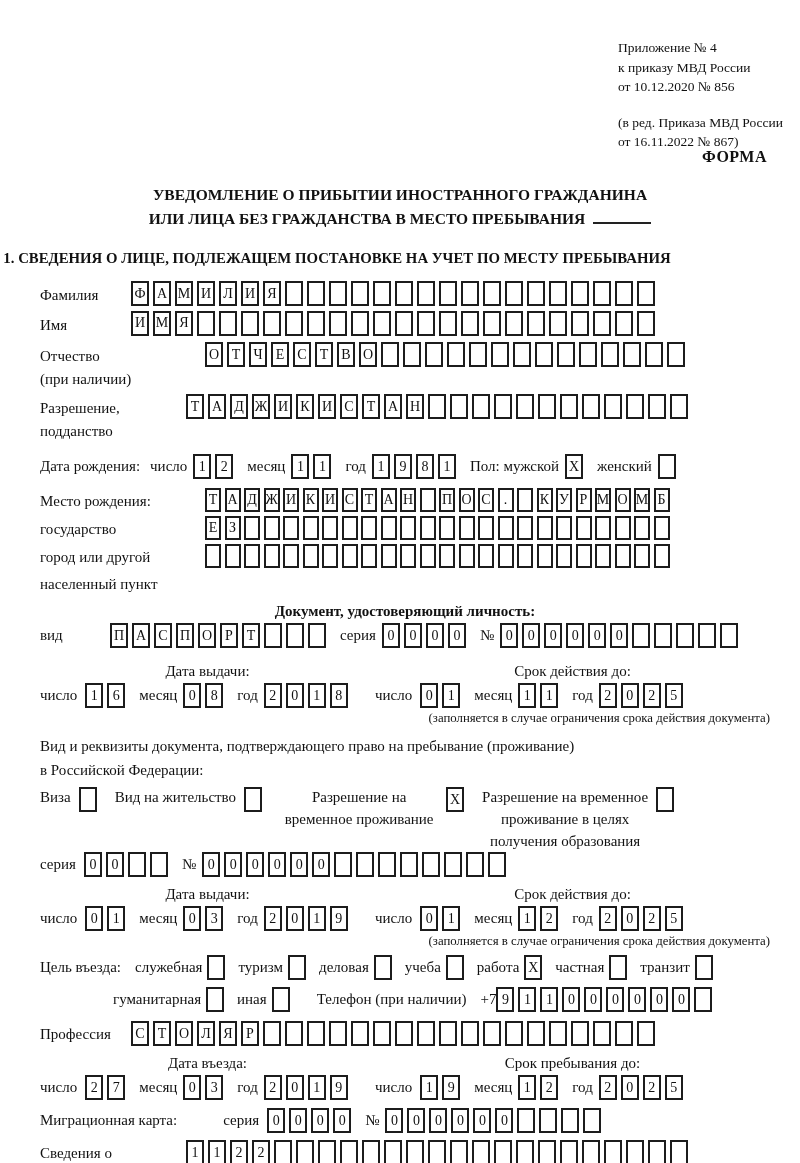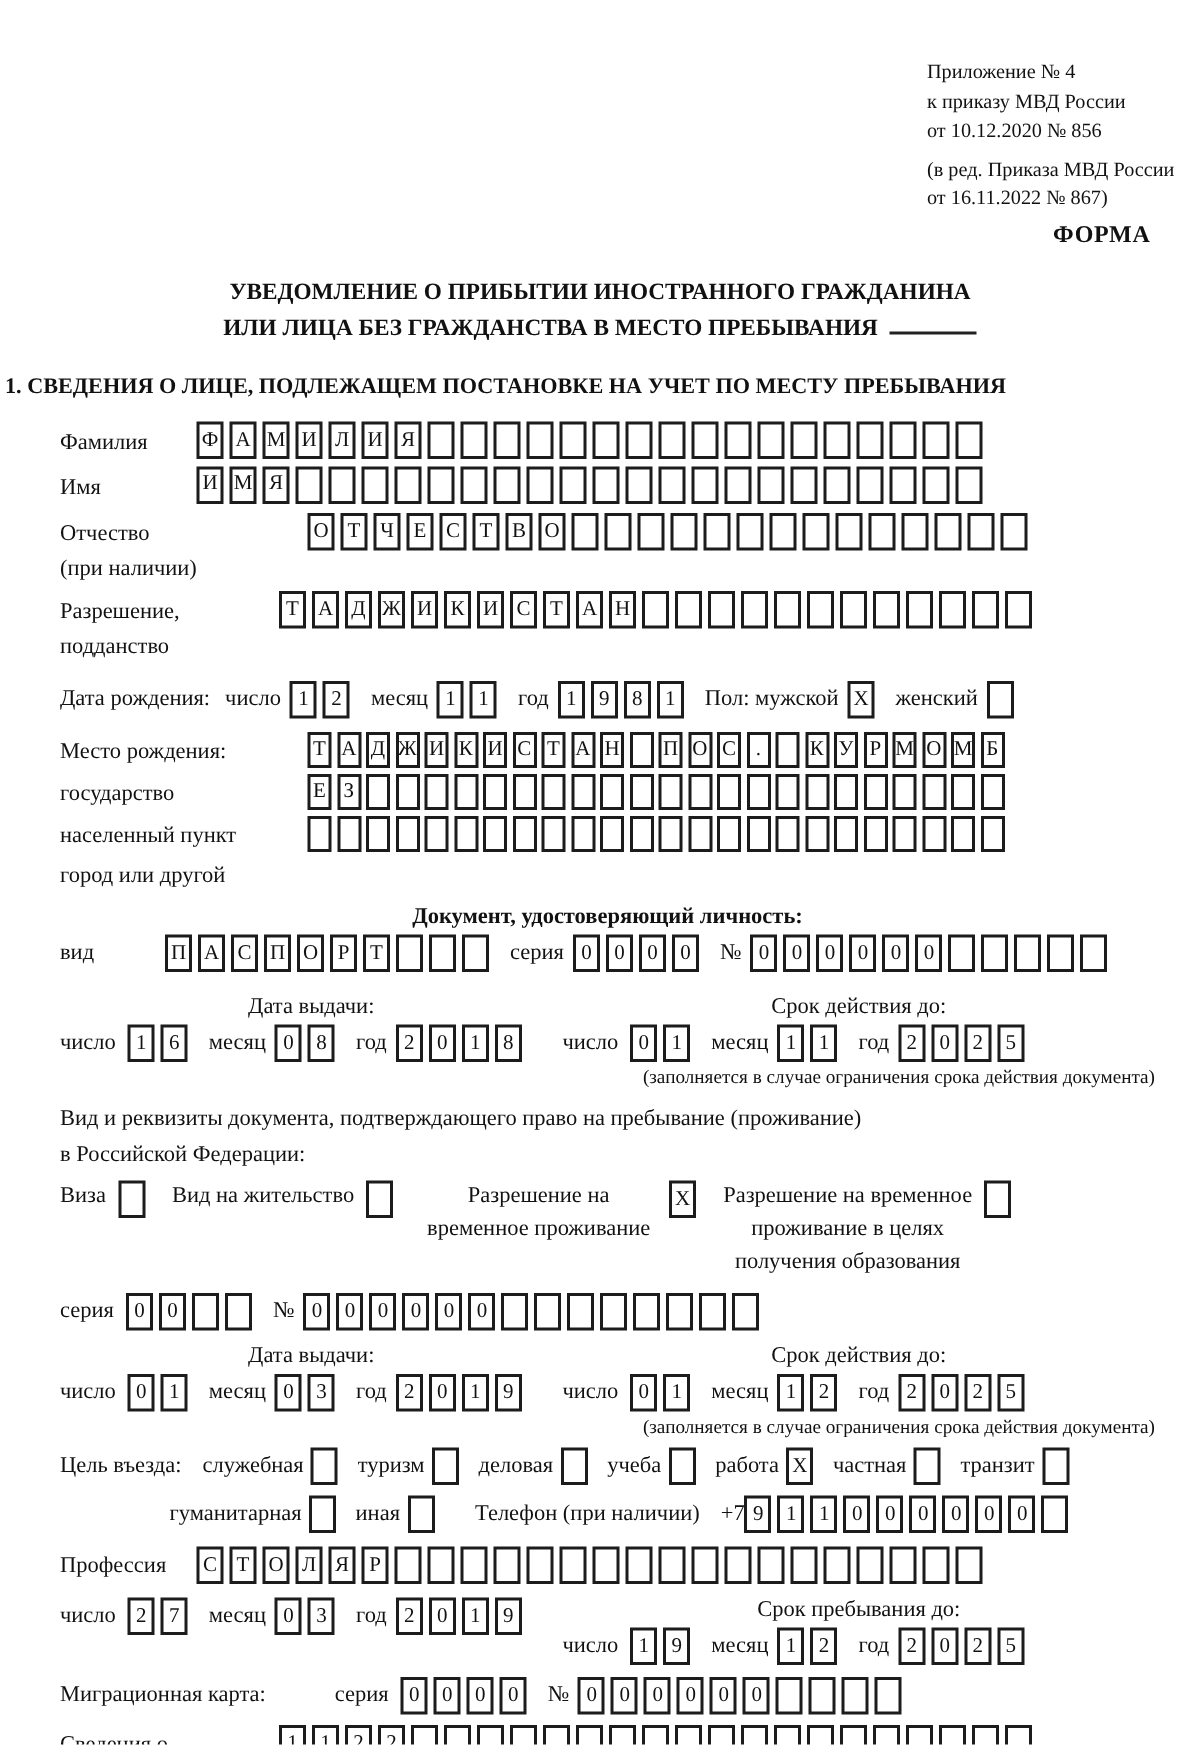--- a/index.html
+++ b/index.html
@@ -6,21 +6,21 @@
   html, body { background: #fff; }
   body {
     width: 800px; height: 1163px;
     font-family: "Liberation Serif", "DejaVu Serif", serif;
     color: #111; overflow: hidden; position: relative;
   }
   .page { position: relative; width: 800px; height: 1163px; padding: 0 30px 0 64px; }
 
   
   .law-ref { position: absolute; left: 618px; top: 38px; font-size: 13.5px; line-height: 1.45; }
-  .law-ref .sub { margin-top: 6px; }
+  .law-ref .sub { margin-top: 16px; }
   .forma { position: absolute; right: 33px; top: 148px; font-weight: bold; font-size: 16px; letter-spacing: .5px; }
 
   .title { position: absolute; top: 183px; left: 70px; width: 660px; text-align: center;
            font-weight: bold; font-size: 15.5px; line-height: 1.55; }
   .title .uline { display: inline-block; width: 58px; border-bottom: 2px solid #222; height: 14px; margin-left: 8px; }
 
   .sec-head { position: absolute; top: 250px; left: 0; width: 674px; text-align: center;
               font-weight: bold; font-size: 14.8px; }
 
   .form-body { position: absolute; top: 281px; left: 40px; width: 730px; font-size: 15px; }
@@ -56,21 +56,21 @@
 
   .two-col { display: flex; margin-bottom: 2px; }
   .two-col .col-l { width: 335px; }
   .two-col .col-r { width: 395px; }
   .dc-head { text-align: center; margin-bottom: 3px; }
   .dc-line { display: flex; align-items: center; }
   .note { font-size: 12.8px; text-align: right; margin-top: 3px; white-space: nowrap; }
 
   .r-intro { margin-top: 8px; line-height: 1.6; }
 
-  .r-opts { display: flex; margin-top: 5px; margin-bottom: 10px; }
+  .r-opts { display: flex; margin-top: 5px; }
   .opt { display: flex; align-items: flex-start; margin-right: 14px; }
   .opt .olbl { margin-right: 8px; line-height: 1.45; }
   .opt .olbl.c { text-align: center; }
   .w150 { width: 158px; } .w162 { width: 166px; }
 
   .r-series { display: flex; align-items: center; margin-bottom: 9px; }
 
   .r-goal { display: flex; align-items: center; margin-top: 6px; }
   .goal-item { display: flex; align-items: center; margin-right: 9px; }
   .goal-item .glbl { margin-right: 5px; }
@@ -256,22 +256,22 @@
       <span class="dlbl">женский</span>
       <span class="cells">
           <span class="cell"></span>
         </span>
     </div>
 
     <div class="row r-bplace">
       <div class="lblcol">
         <div>Место рождения:</div>
         <div>государство</div>
+        <div>город или другой</div>
         <div>населенный пункт</div>
-        <div>город или другой</div>
       </div>
       <div class="bp-cells">
         <span class="cells sm">
             <span class="cell">Т</span>
             <span class="cell">А</span>
             <span class="cell">Д</span>
             <span class="cell">Ж</span>
             <span class="cell">И</span>
             <span class="cell">К</span>
             <span class="cell">И</span>
@@ -651,20 +651,21 @@
           <span class="cell"></span>
           <span class="cell"></span>
           <span class="cell"></span>
           <span class="cell"></span>
           <span class="cell"></span>
         </span>
     </div>
 
     <div class="two-col" style="margin-top:9px">
       <div class="col-l">
+        <div class="dc-head">Дата въезда:</div>
         <div class="dc-line">
           <span>число</span>
             <span class="gap8"></span>
           <span class="cells">
               <span class="cell">2</span>
               <span class="cell">7</span>
             </span>
           <span class="dlbl">месяц</span>
           <span class="cells">
               <span class="cell">0</span>

